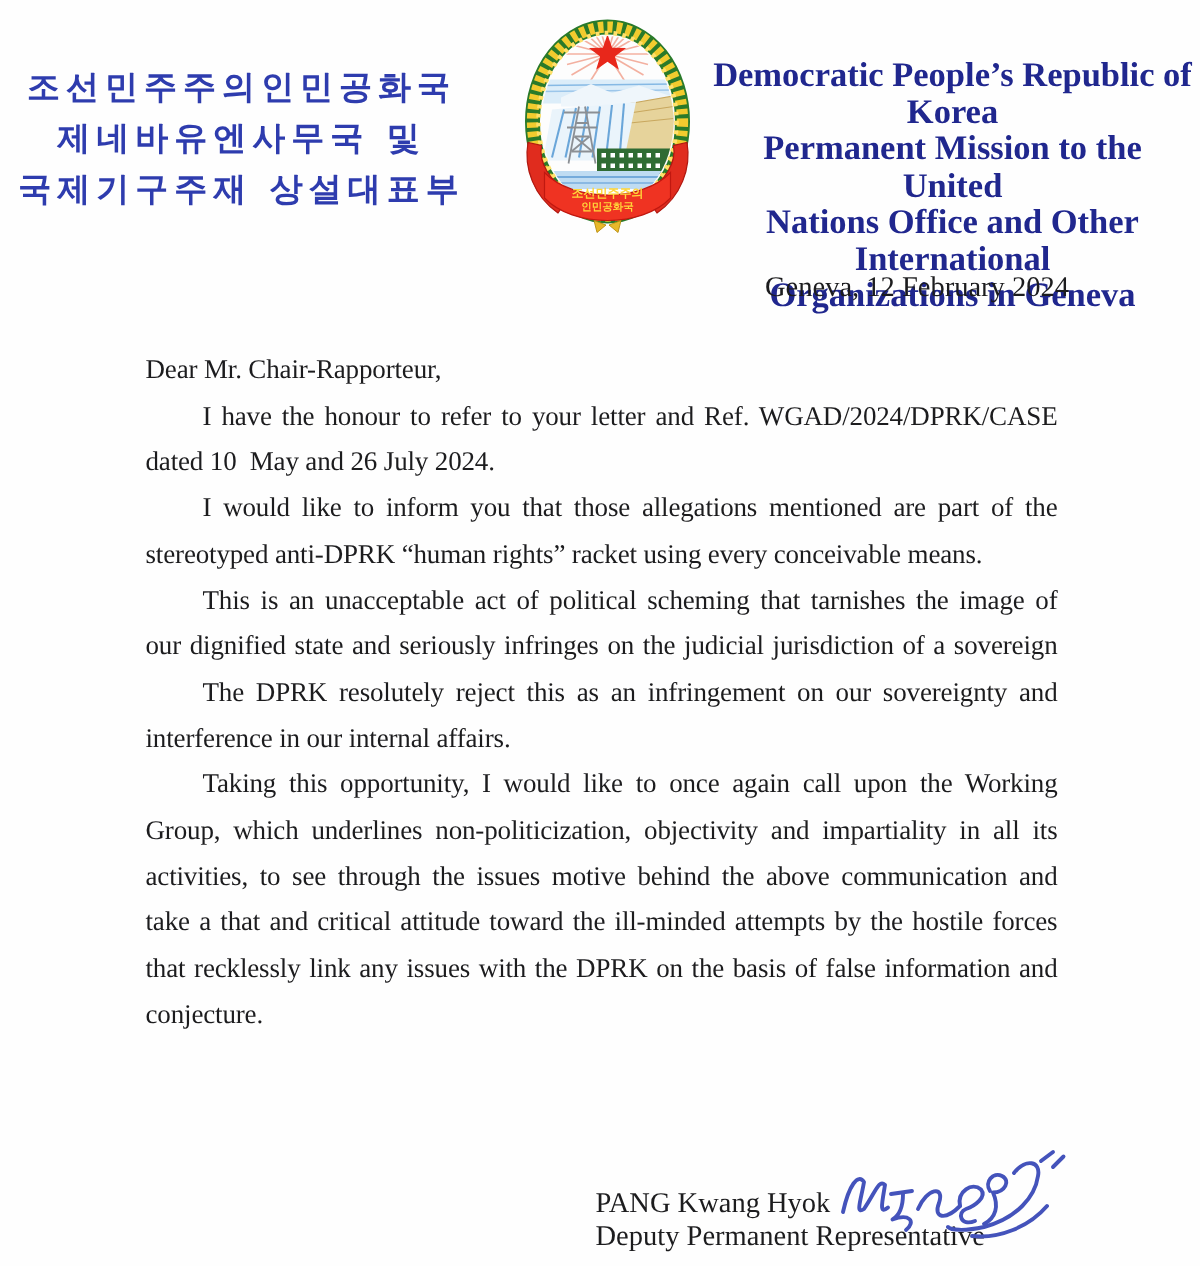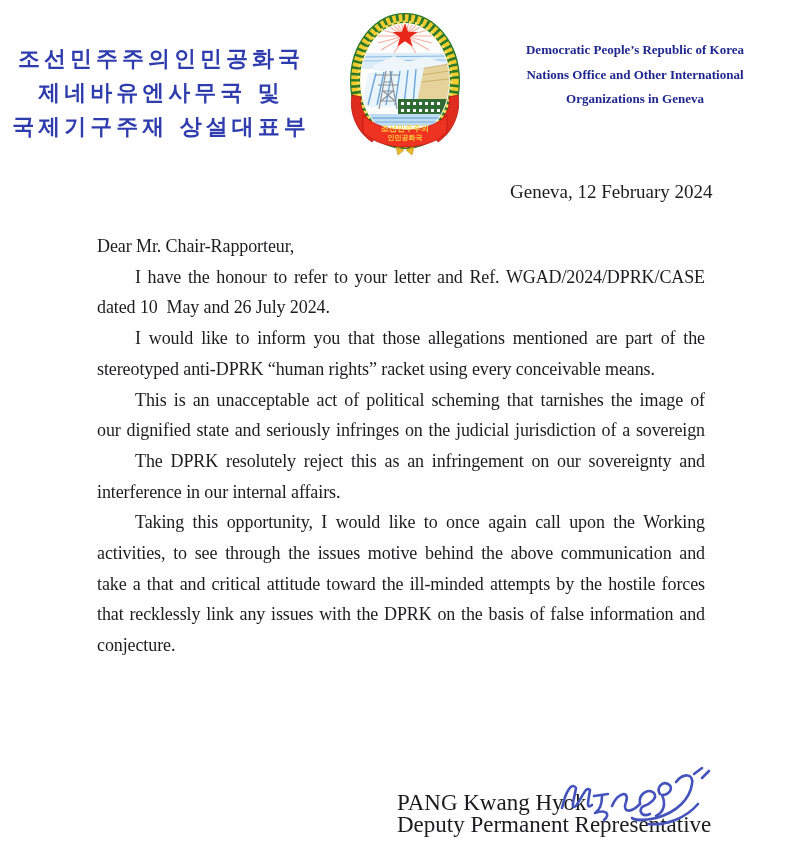--- a/index.html
+++ b/index.html
@@ -11,36 +11,36 @@
   
   .korean-block{
     position:absolute;left:8px;top:42px;width:306px;
     text-align:center;
     font-family:"DejaVu Sans", sans-serif;
     font-weight:bold;font-size:22px;line-height:34px;letter-spacing:4px;
     color:#2e3cae;
   }
   .english-block{
     position:absolute;left:475px;top:38px;width:320px;
-    text-align:center;font-weight:bold;font-size:13px;line-height:24.5px;
+    text-align:center;font-weight:bold;font-size:23px;line-height:24.5px;
     color:#20278e;
   }
   .emblem{position:absolute;left:346px;top:8px;width:118px;height:154px;}
   .date-line{position:absolute;left:510px;top:181px;font-size:19px;white-space:nowrap;}
   
   .letter-body{
     position:absolute;left:97px;top:231px;width:608px;
     font-size:18px;line-height:30.7px;letter-spacing:-0.1px;
   }
   .letter-body .line{white-space:nowrap;text-align:justify;text-align-last:justify;}
   .letter-body .line.last{text-align:left;text-align-last:left;}
   .letter-body .line.indent{text-indent:38px;}
   
   .sig-block{
-    position:absolute;left:397px;top:792px;font-size:23px;line-height:21.5px;
+    position:absolute;left:397px;top:792px;font-size:19px;line-height:21.5px;
     white-space:nowrap;
   }
   .sig-svg{position:absolute;left:548px;top:760px;width:172px;height:74px;}
 </style>
 </head>
 <body>
 
 <div id="page">
 
   <div class="korean-block">
@@ -145,37 +145,39 @@
       <path d="M 112 86 C 115 103 108 122 92 133 L 83 120 C 98 112 105 99 103 88 Z" fill="#e02c1e" stroke="#b01810" stroke-width="0.8"></path>
       <path d="M 17 106 C 36 126 82 126 101 106 L 101 123 C 82 143 36 143 17 123 Z" fill="#ef3322" stroke="#c01810" stroke-width="0.8"></path>
       <text x="59" y="122" text-anchor="middle" font-size="8" font-weight="bold" fill="#ffd63a" font-family="DejaVu Sans, sans-serif">조선민주주의</text>
       <text x="59" y="131" text-anchor="middle" font-size="7" font-weight="bold" fill="#ffd63a" font-family="DejaVu Sans, sans-serif">인민공화국</text>
       <path d="M 50 138 L 58 141 L 52 146 Z M 68 138 L 60 141 L 66 146 Z" fill="#e8b92a" stroke="#b88d10" stroke-width="0.6"></path>
     </g>
   </svg>
 
   <div class="english-block">
     <div>Democratic People’s Republic of Korea</div>
+    <div>Permanent Mission to the United</div>
     <div>Nations Office and Other International</div>
     <div>Organizations in Geneva</div>
   </div>
 
   <div class="date-line">Geneva, 12 February 2024</div>
 
   <div class="letter-body">
       <div class="line last">Dear Mr. Chair-Rapporteur,</div>
       <div class="line indent">I have the honour to refer to your letter and Ref. WGAD/2024/DPRK/CASE</div>
       <div class="line last">dated 10&nbsp; May and 26 July 2024.</div>
       <div class="line indent">I would like to inform you that those allegations mentioned are part of the</div>
       <div class="line last">stereotyped anti-DPRK “human rights” racket using every conceivable means.</div>
       <div class="line indent">This is an unacceptable act of political scheming that tarnishes the image of</div>
       <div class="line">our dignified state and seriously infringes on the judicial jurisdiction of a sovereign</div>
       <div class="line indent">The DPRK resolutely reject this as an infringement on our sovereignty and</div>
       <div class="line last">interference in our internal affairs.</div>
       <div class="line indent">Taking this opportunity, I would like to once again call upon the Working</div>
+      <div class="line">Group, which underlines non-politicization, objectivity and impartiality in all its</div>
       <div class="line">activities, to see through the issues motive behind the above communication and</div>
       <div class="line">take a that and critical attitude toward the ill-minded attempts by the hostile forces</div>
       <div class="line">that recklessly link any issues with the DPRK on the basis of false information and</div>
       <div class="line last">conjecture.</div>
     </div>
 
   <div class="sig-block">
     <div>PANG Kwang Hyok</div>
     <div>Deputy Permanent Representative</div>
   </div>

